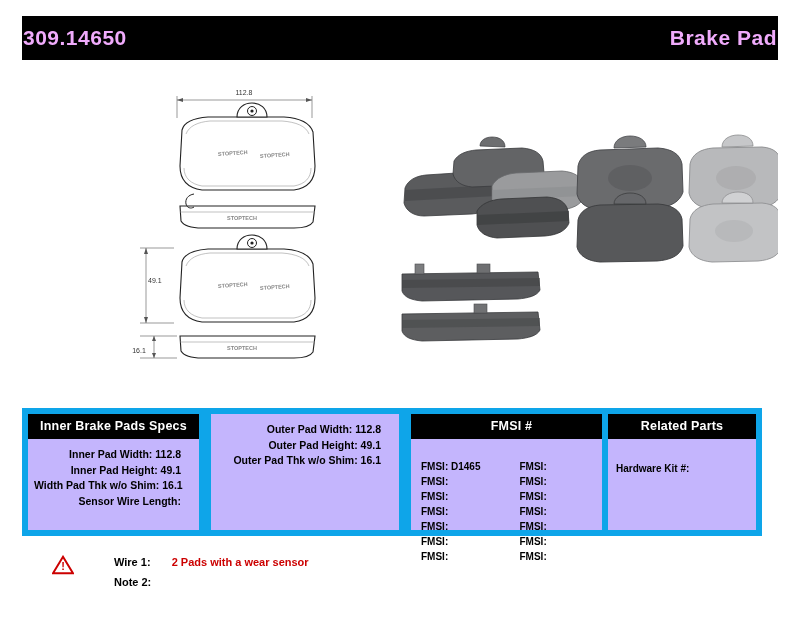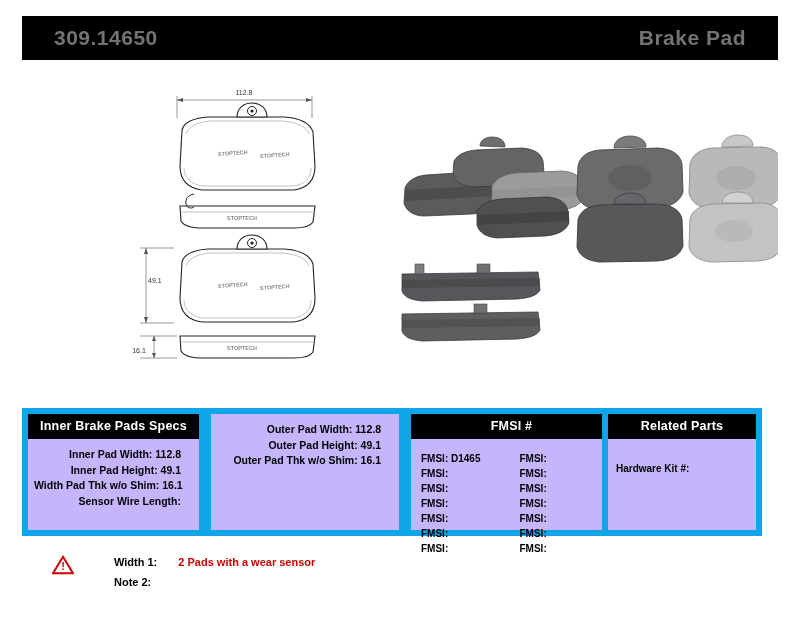--- a/index.html
+++ b/index.html
@@ -23,25 +23,25 @@
   }
 
   
   .header {
     position: absolute;
     left: 22px;
     top: 16px;
     width: 756px;
     height: 44px;
     background: #000;
-    color: #737373;
+    color: #f0abfc;
     display: flex;
     align-items: center;
     justify-content: space-between;
-    padding: 0 32px;
+    padding: 0 1px;
     box-sizing: border-box;
   }
   .header .part-number {
     font-size: 21px;
     font-weight: bold;
     letter-spacing: 0.5px;
   }
   .header .doc-title {
     font-size: 21px;
     font-weight: bold;
@@ -110,21 +110,21 @@
   .inner-tbl  { left: 0px;   top: 0px; width: 183px; height: 128px; }
   .outer-tbl  { left: 183px; top: 0px; width: 200px; height: 128px; }
   .fmsi-tbl   { left: 383px; top: 0px; width: 213px; height: 128px; }
   .related-tbl{ left: 572px; top: 0px; width: 160px; height: 128px; margin-left: 8px; }
 
   .inner-tbl .tbody, .outer-tbl .tbody { text-align: right; padding-right: 18px; }
 
   .fmsi-grid {
     display: grid;
     grid-template-columns: 1fr 1fr;
-    padding: 12px 10px 4px 10px;
+    padding: 20px 10px 4px 10px;
     column-gap: 16px;
   }
   .fmsi-cell {
     font-size: 10px;
     font-weight: bold;
     line-height: 15px;
     white-space: nowrap;
   }
   .related-body {
     padding: 24px 8px;
@@ -388,21 +388,21 @@
       </div>
     </div>
   </div>
 
   <div class="notes">
     <svg class="warn-icon" viewBox="0 0 24 22">
       <polygon points="12,2 23,20 1,20" fill="#ffffff" stroke="#cc0000" stroke-width="2.2"></polygon>
       <text x="12" y="17" text-anchor="middle" font-family="Liberation Sans, sans-serif" font-size="12" font-weight="bold" fill="#cc0000">!</text>
     </svg>
     <div class="note-line note1">
-      <span>Width 1:</span>
+      <span>Wire 1:</span>
       <span class="note-val">2 Pads with a wear sensor</span>
     </div>
     <div class="note-line note2">
       <span>Note 2:</span>
       <span class="note-val"></span>
     </div>
   </div>
 
 </div>
 

